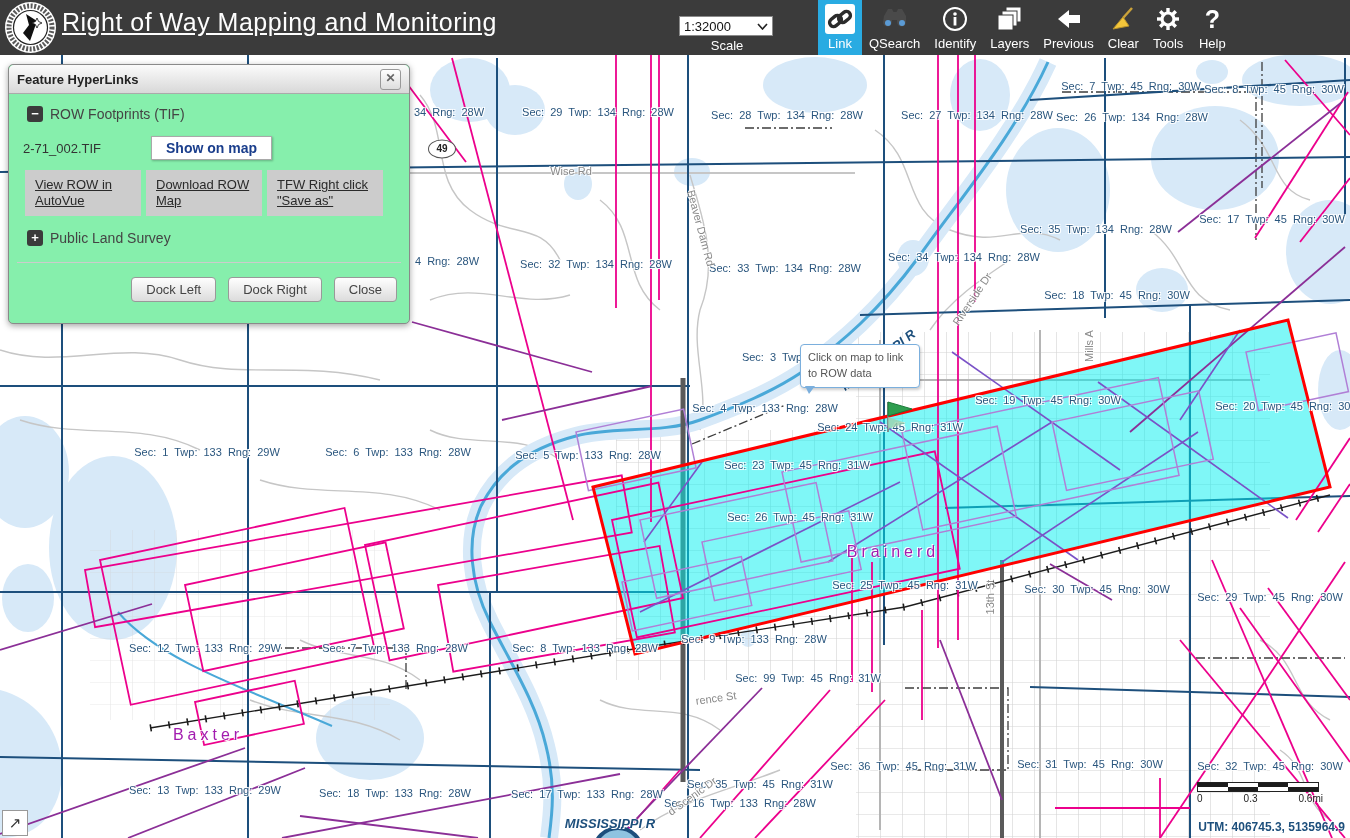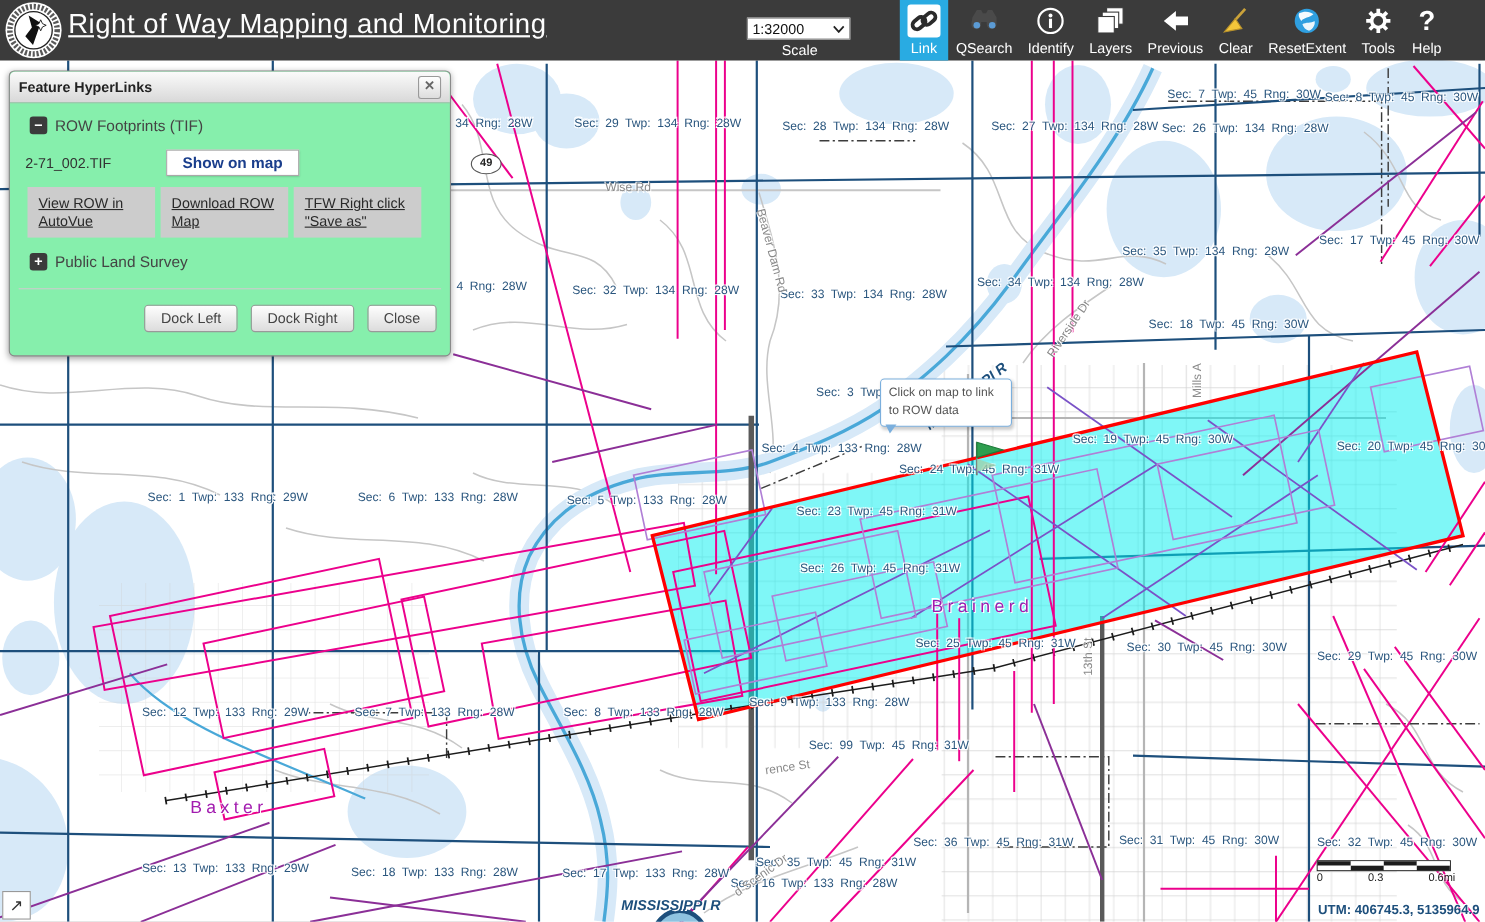--- a/index.html
+++ b/index.html
@@ -472,30 +472,20 @@
           <svg width="26" height="26">
               <line x1="22" y1="2" x2="13" y2="12" stroke="#caa23a" stroke-width="2.5"></line>
           <path d="M13,11 L3,23 L19,20 Z" fill="#f4c63a" stroke="#b8922c" stroke-width="1"></path>
             </svg>
         </span>
         <span class="tb-label">Clear</span>
       </div>
       <div class="tb-item">
         <span class="tb-iconbox">
           <svg width="26" height="26">
-              <circle cx="13" cy="13" r="11" fill="#2f9fe0"></circle>
-          <path d="M6,6 C10,4 16,4 19,7 C16,10 10,10 8,13 C6,10 5,8 6,6 Z" fill="#fff" opacity="0.95"></path>
-          <path d="M9,16 C12,14 17,15 20,13 C21,16 19,20 15,22 C12,21 10,19 9,16 Z" fill="#fff" opacity="0.9"></path>
-            </svg>
-        </span>
-        <span class="tb-label">ResetExtent</span>
-      </div>
-      <div class="tb-item">
-        <span class="tb-iconbox">
-          <svg width="26" height="26">
               <g stroke="#fff" stroke-width="3.4">
           <line x1="13" y1="2" x2="13" y2="24"></line>
                 <line x1="2" y1="13" x2="24" y2="13"></line>
           <line x1="5.2" y1="5.2" x2="20.8" y2="20.8"></line>
                 <line x1="5.2" y1="20.8" x2="20.8" y2="5.2"></line>
               </g>
           <circle cx="13" cy="13" r="6" fill="#3b3b3b" stroke="#fff" stroke-width="3.2"></circle>
             </svg>
         </span>
         <span class="tb-label">Tools</span>

